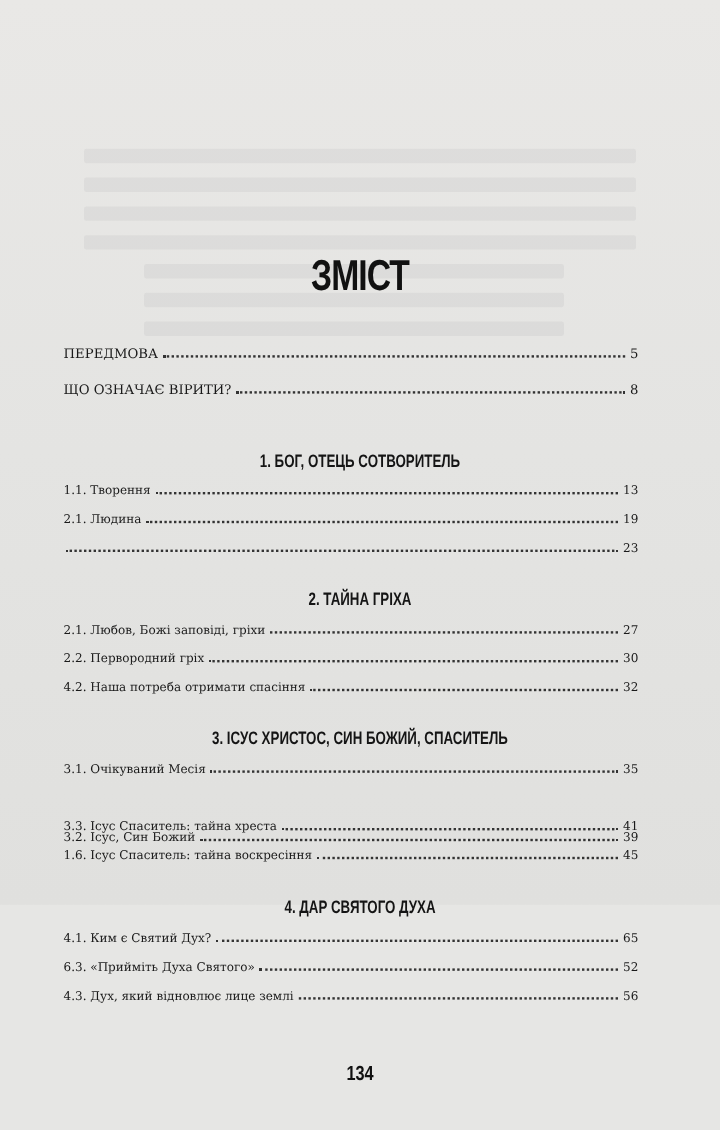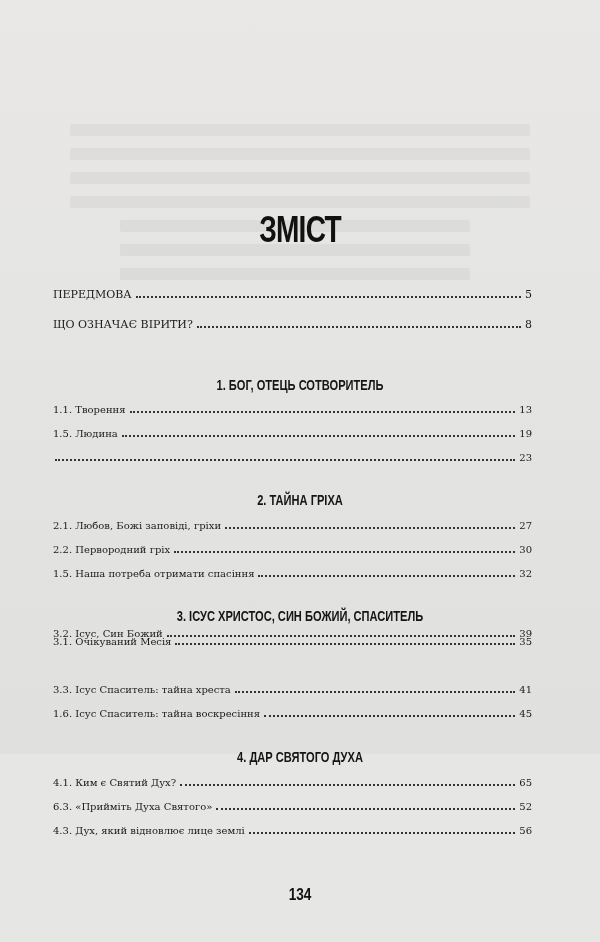--- a/index.html
+++ b/index.html
@@ -89,53 +89,53 @@
     <span class="page-num">8</span>
   </div>
 
   <div class="section" style="top:376px">1. БОГ, ОТЕЦЬ СОТВОРИТЕЛЬ</div>
   <div class="entry" style="top:404px">
     <span class="label">1.1. Творення</span>
     <span class="leader"></span>
     <span class="page-num">13</span>
   </div>
   <div class="entry" style="top:428px">
-    <span class="label">1.5. Людина</span>
+    <span class="label">2.1. Людина</span>
     <span class="leader"></span>
     <span class="page-num">19</span>
   </div>
   <div class="entry" style="top:452px">
     <span class="leader"></span>
     <span class="page-num">23</span>
   </div>
 
   <div class="section" style="top:491px">2. ТАЙНА ГРІХА</div>
   <div class="entry" style="top:520px">
     <span class="label">2.1. Любов, Божі заповіді, гріхи</span>
     <span class="leader"></span>
     <span class="page-num">27</span>
   </div>
   <div class="entry" style="top:544px">
     <span class="label">2.2. Первородний гріх</span>
     <span class="leader"></span>
     <span class="page-num">30</span>
   </div>
   <div class="entry" style="top:568px">
-    <span class="label">1.5. Наша потреба отримати спасіння</span>
+    <span class="label">4.2. Наша потреба отримати спасіння</span>
     <span class="leader"></span>
     <span class="page-num">32</span>
   </div>
 
   <div class="section" style="top:607px">3. ІСУС ХРИСТОС, СИН БОЖИЙ, СПАСИТЕЛЬ</div>
   <div class="entry" style="top:636px">
     <span class="label">3.1. Очікуваний Месія</span>
     <span class="leader"></span>
     <span class="page-num">35</span>
   </div>
-  <div class="entry" style="top:628px">
+  <div class="entry" style="top:693px">
     <span class="label">3.2. Ісус, Син Божий</span>
     <span class="leader"></span>
     <span class="page-num">39</span>
   </div>
   <div class="entry" style="top:684px">
     <span class="label">3.3. Ісус Спаситель: тайна хреста</span>
     <span class="leader"></span>
     <span class="page-num">41</span>
   </div>
   <div class="entry" style="top:708px">

